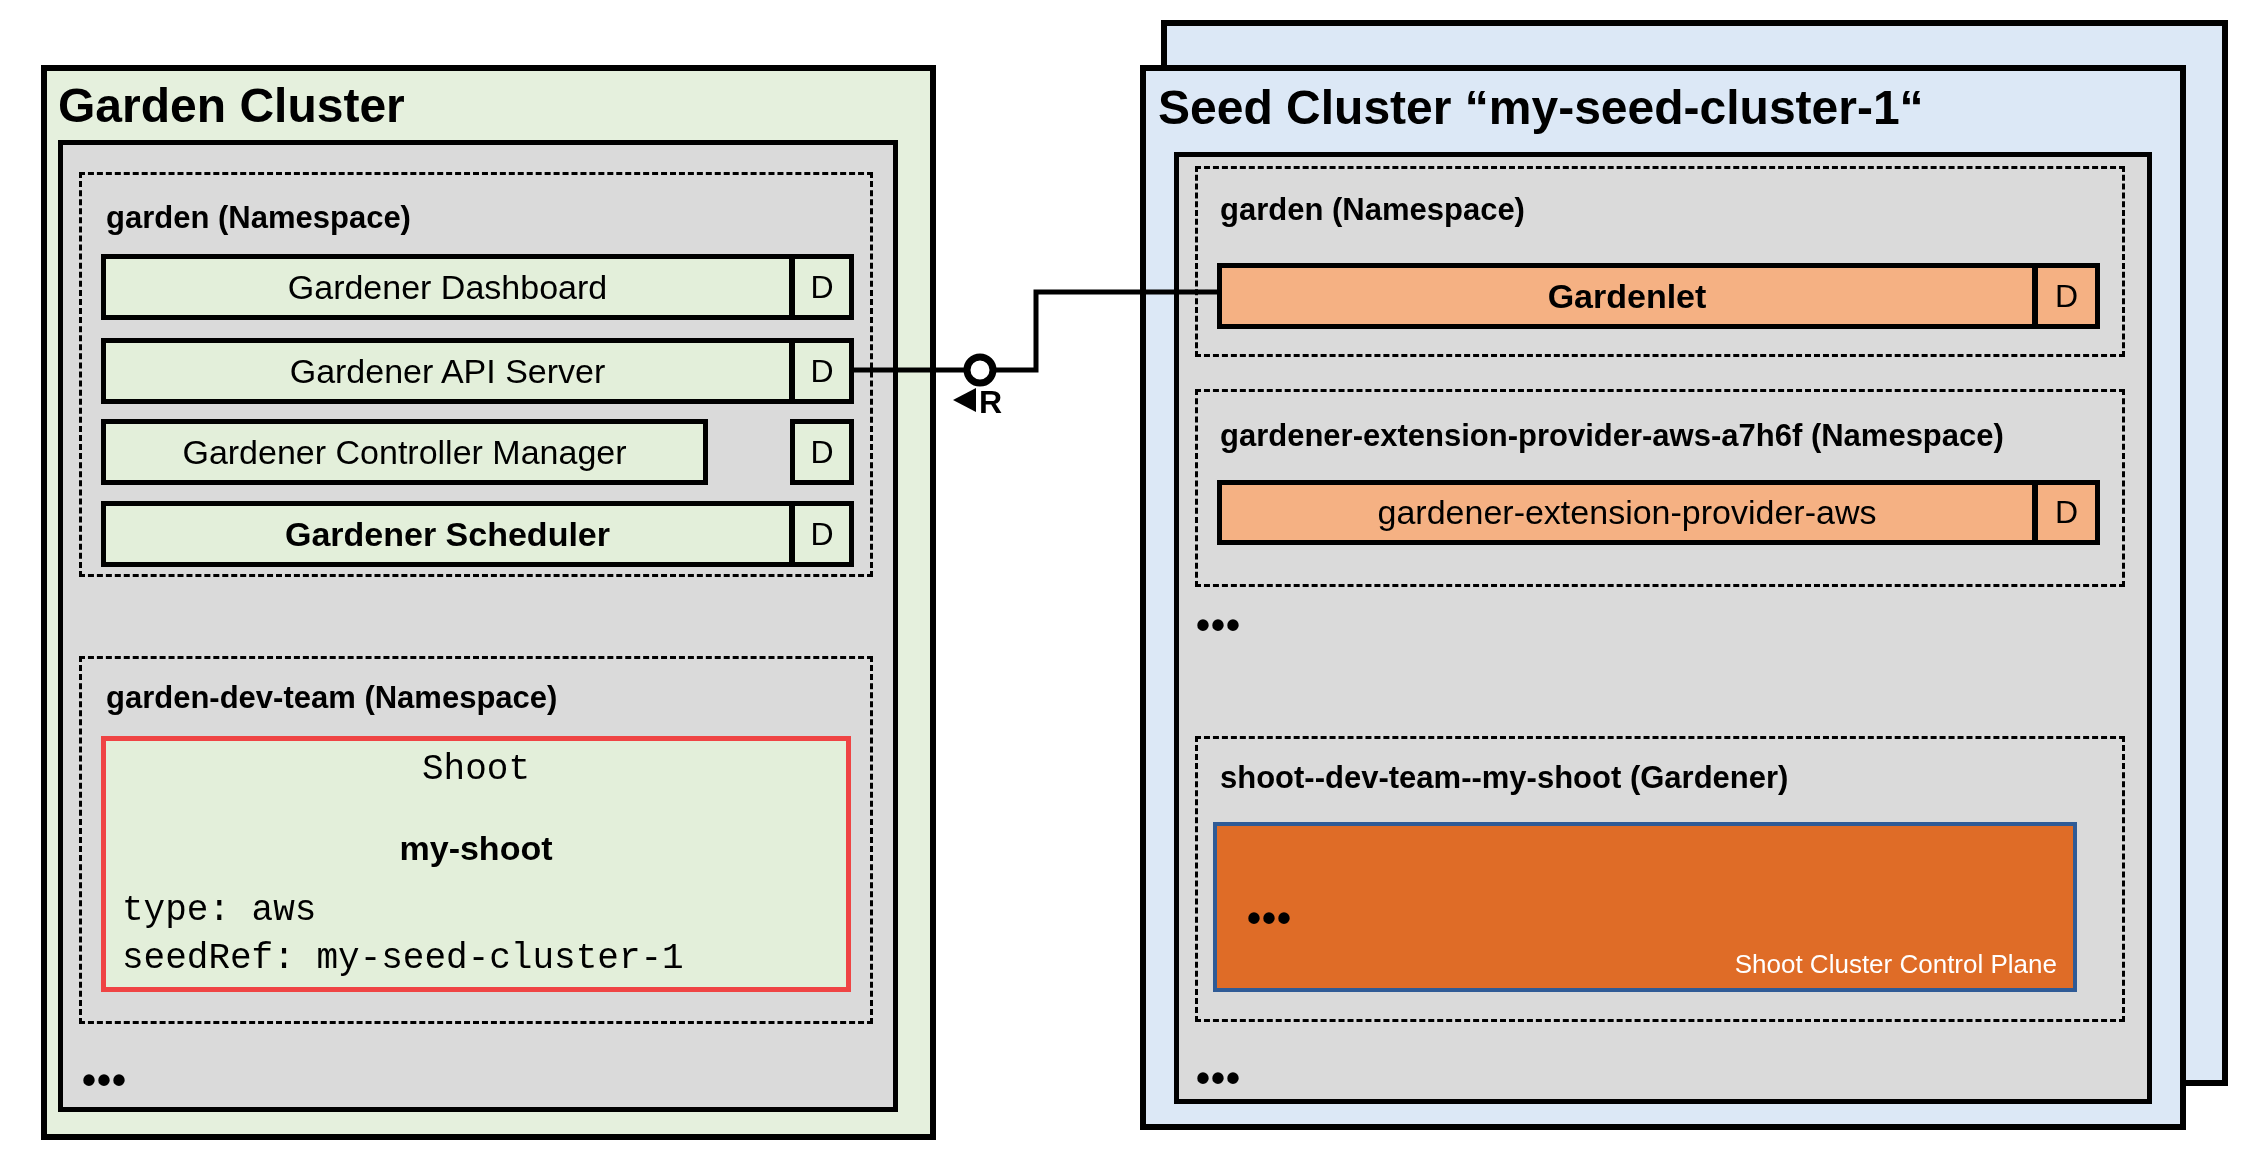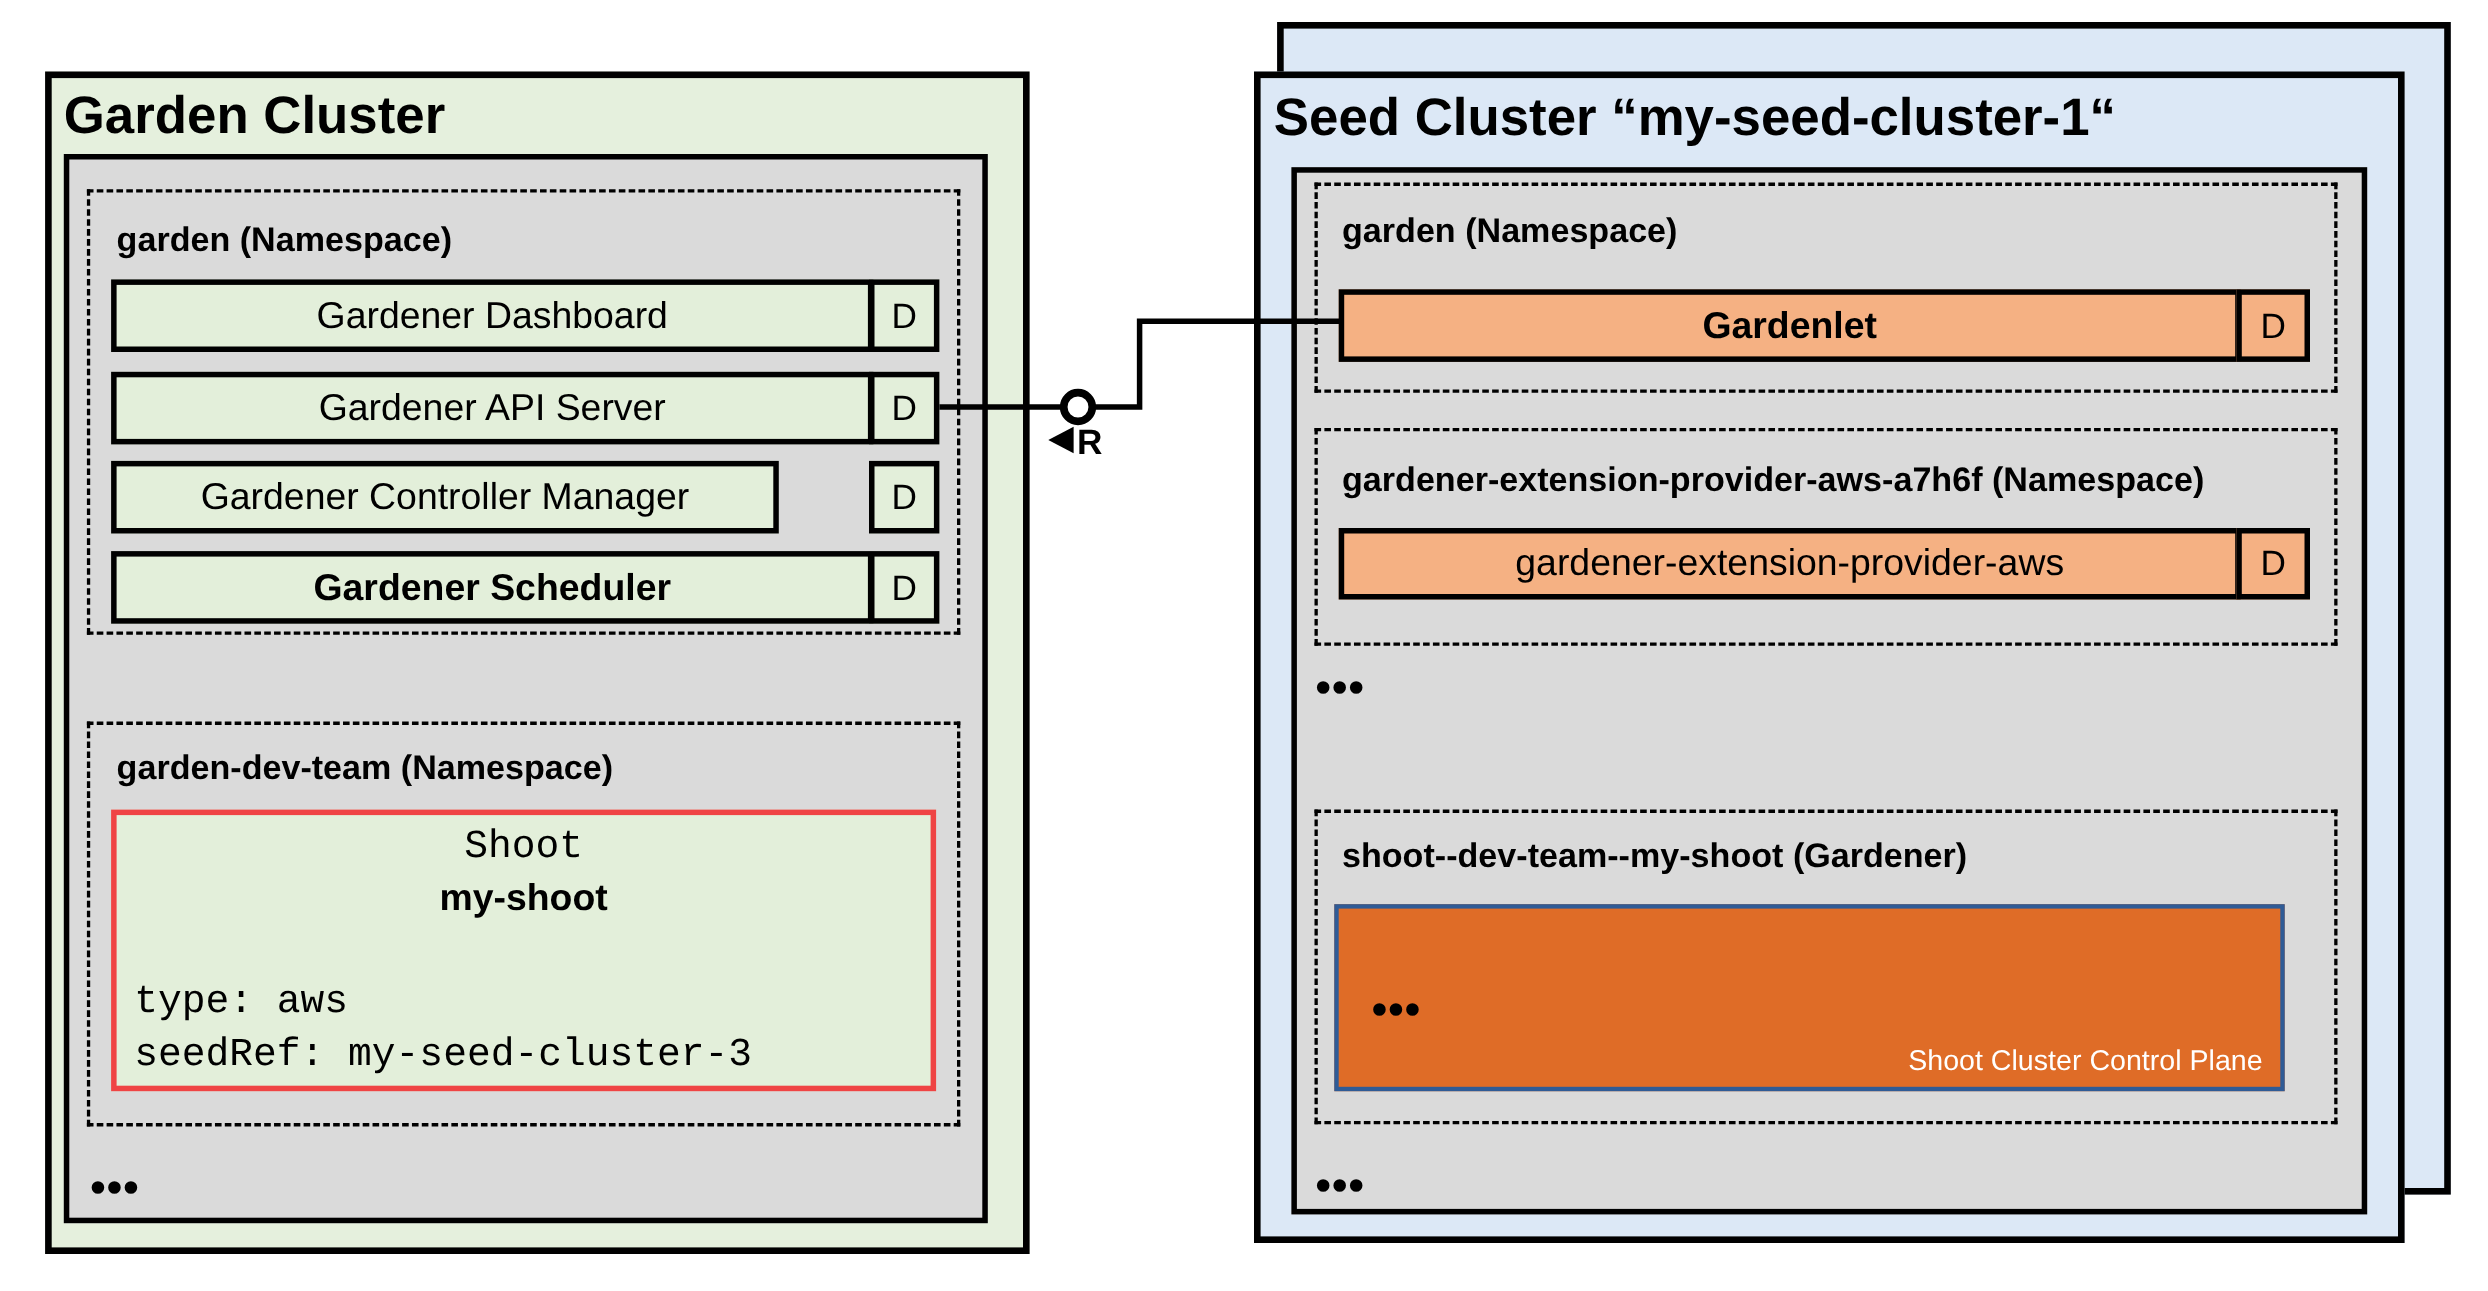--- a/index.html
+++ b/index.html
@@ -35,21 +35,21 @@
     font-size:32px;
   }
   .badge-box.orange{background:#f5b183;}
   .bold{font-weight:700;}
 
   .mono{font-family:"Liberation Mono","DejaVu Sans Mono",monospace;}
 
   
   .shoot-box{background:#e3efda;border:5px solid #ef4444;}
   .shoot-kind{width:100%;text-align:center;font-size:36px;}
-  .shoot-name{width:100%;text-align:center;font-size:34px;font-weight:700;}
+  .shoot-name{width:100%;text-align:center;font-size:34px;font-weight:700;margin-top:32px;}
   .shoot-spec{font-size:36px;line-height:48px;white-space:pre;}
 
   .dots{font-size:40px;line-height:40px;font-weight:700;letter-spacing:1px;color:#000;white-space:nowrap;}
 
   .control-plane{background:#df6c27;border:4px solid #2f5b96;}
   .cp-caption{font-size:26px;font-weight:400;color:#ffffff;white-space:nowrap;}
 
   svg.connector{position:absolute;left:0;top:0;z-index:50;pointer-events:none;}
   svg.connector text{font-family:"Liberation Sans",sans-serif;font-weight:700;font-size:32px;}
 </style>
@@ -86,21 +86,21 @@
   </div>
   <div class="abs badge-box" style="left:790px;top:501px;width:64px;height:66px;">D</div>
 
   <div class="abs ns-dashed" style="left:79px;top:656px;width:794px;height:368px;"></div>
   <div class="abs ns-label" style="left:106px;top:680px;">garden-dev-team (Namespace)</div>
 
   <div class="abs shoot-box" style="left:101px;top:736px;width:750px;height:256px;">
     <div class="abs shoot-kind mono" style="left:0;top:8px;width:100%;">Shoot</div>
     <div class="abs shoot-name" style="left:0;top:56px;width:100%;">my-shoot</div>
     <div class="abs shoot-spec mono" style="left:16px;top:146px;">type: aws</div>
-    <div class="abs shoot-spec mono" style="left:16px;top:194px;">seedRef: my-seed-cluster-3</div>
+    <div class="abs shoot-spec mono" style="left:16px;top:194px;">seedRef: my-seed-cluster-1</div>
   </div>
 
   <div class="abs dots" style="left:82px;top:1060px;">•••</div>
 
   <div class="abs cluster-blue" style="left:1161px;top:20px;width:1067px;height:1066px;"></div>
 
   <div class="abs cluster-blue" style="left:1140px;top:65px;width:1046px;height:1065px;"></div>
   <div class="abs cluster-title" style="left:1158px;top:86px;">Seed Cluster “my-seed-cluster-1“</div>
 
   <div class="abs inner-gray" style="left:1174px;top:152px;width:978px;height:952px;"></div>

